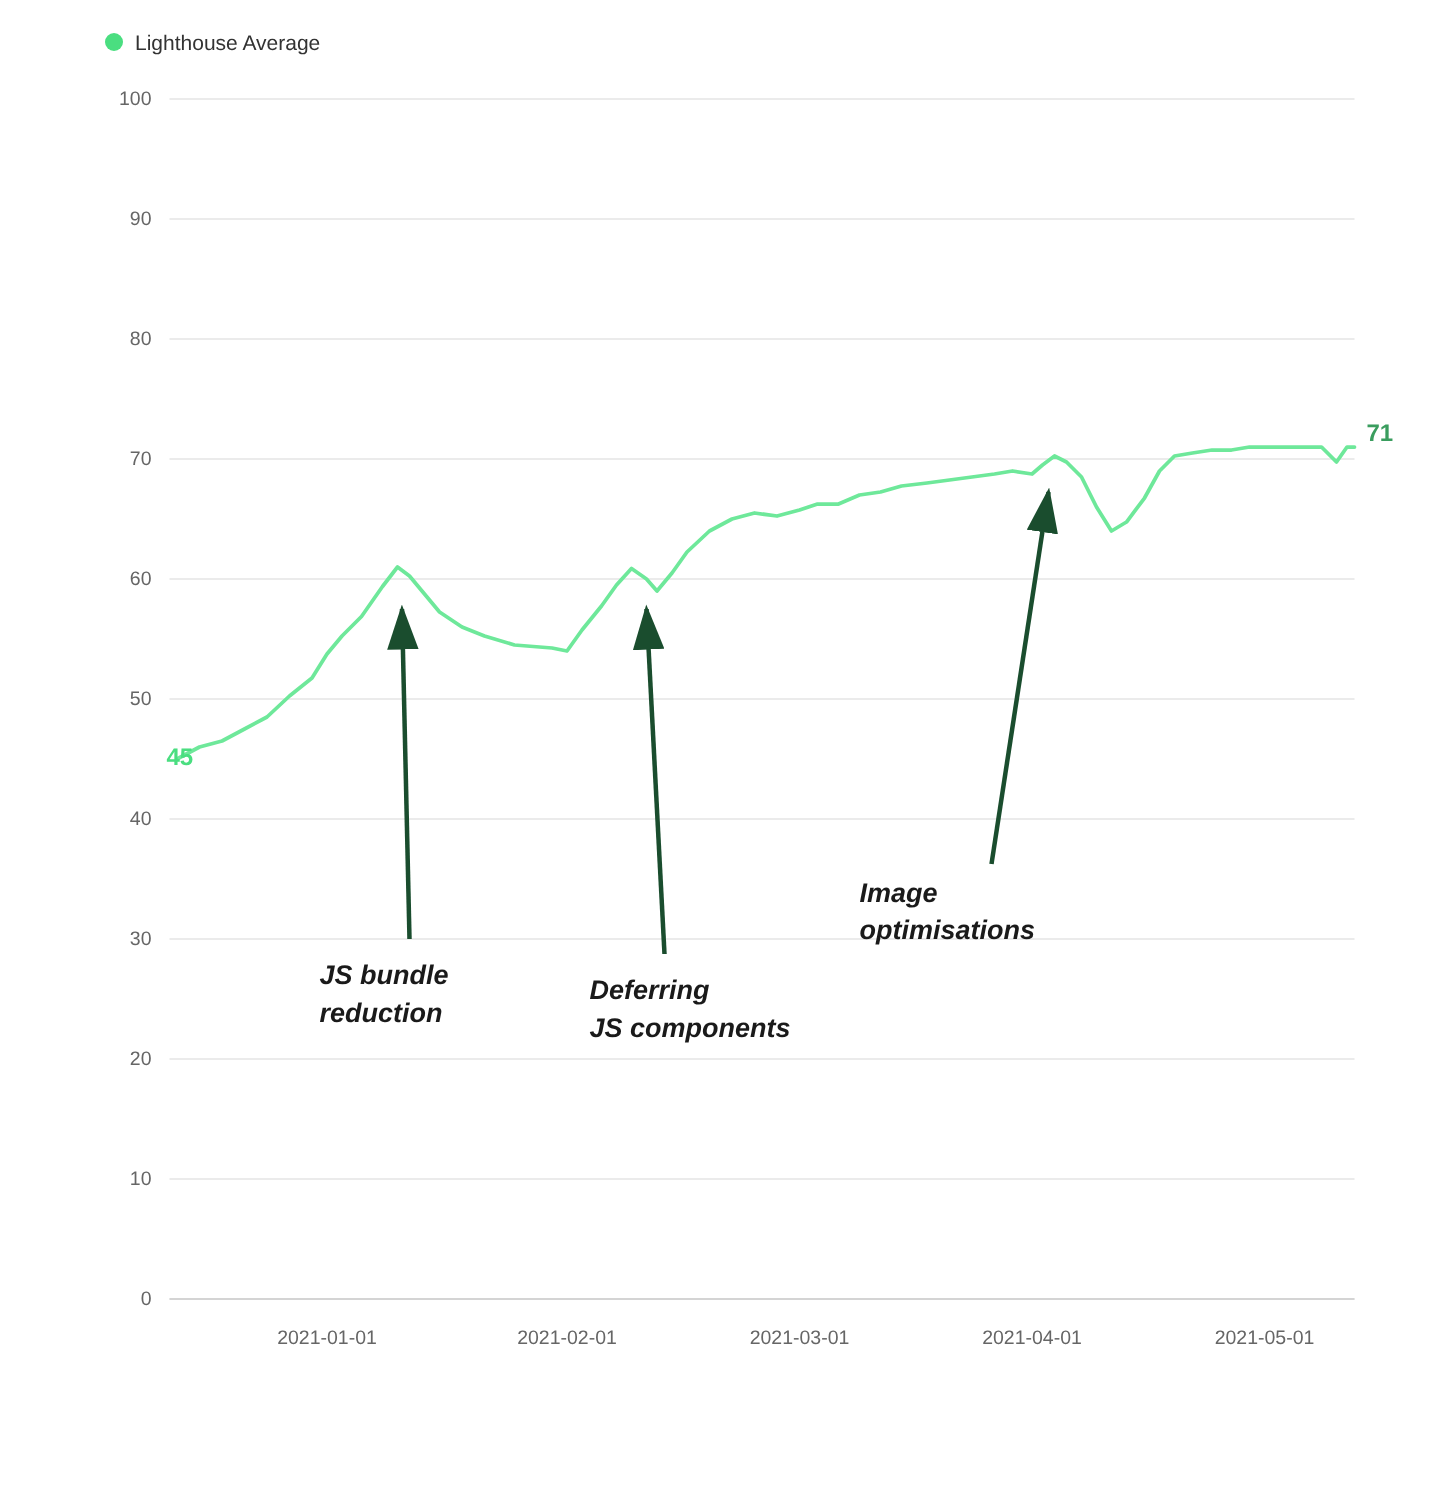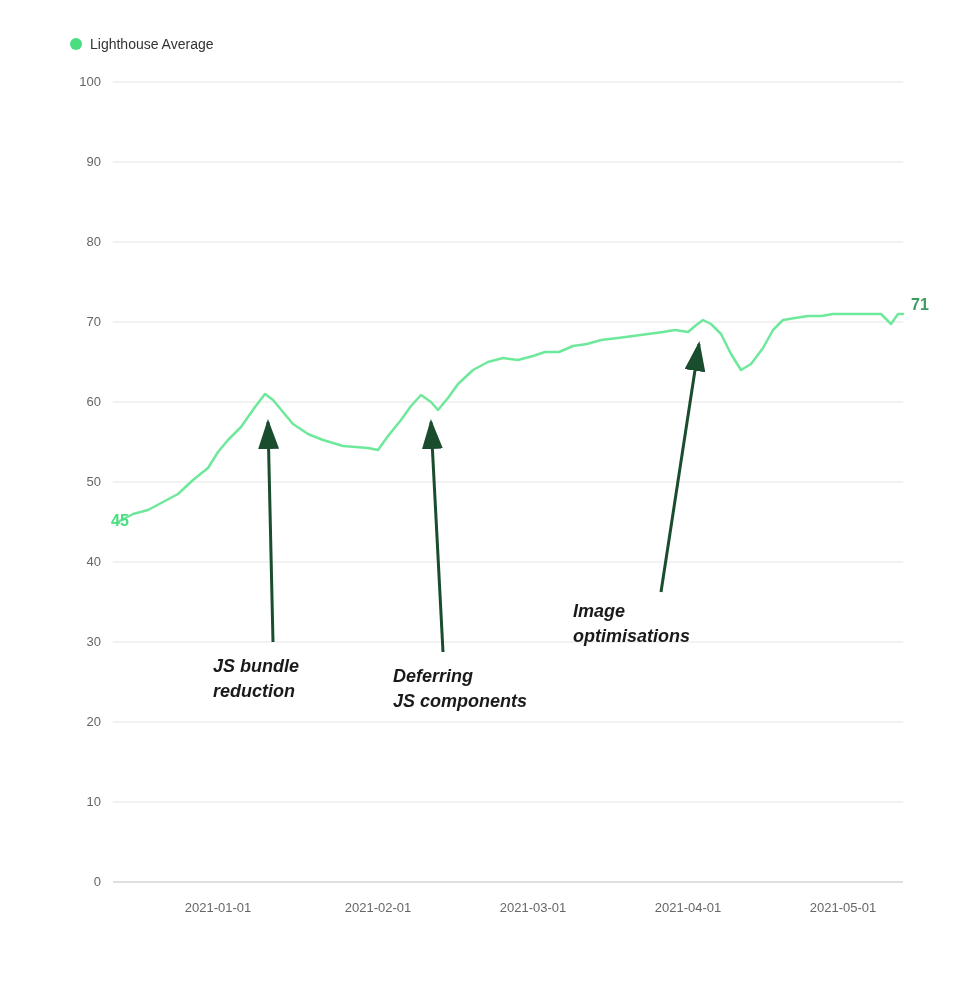--- a/index.html
+++ b/index.html
@@ -15,21 +15,20 @@
       width: 966px;
       height: 1003px;
       padding: 20px 40px 60px 60px;
     }
     .legend {
       display: flex;
       align-items: center;
       gap: 8px;
       margin-bottom: 10px;
       padding-left: 10px;
-      margin-top: 16px;
     }
     .legend-dot {
       width: 12px;
       height: 12px;
       border-radius: 50%;
       background: #4ade80;
       flex-shrink: 0;
     }
     .legend-label {
       font-size: 14px;

